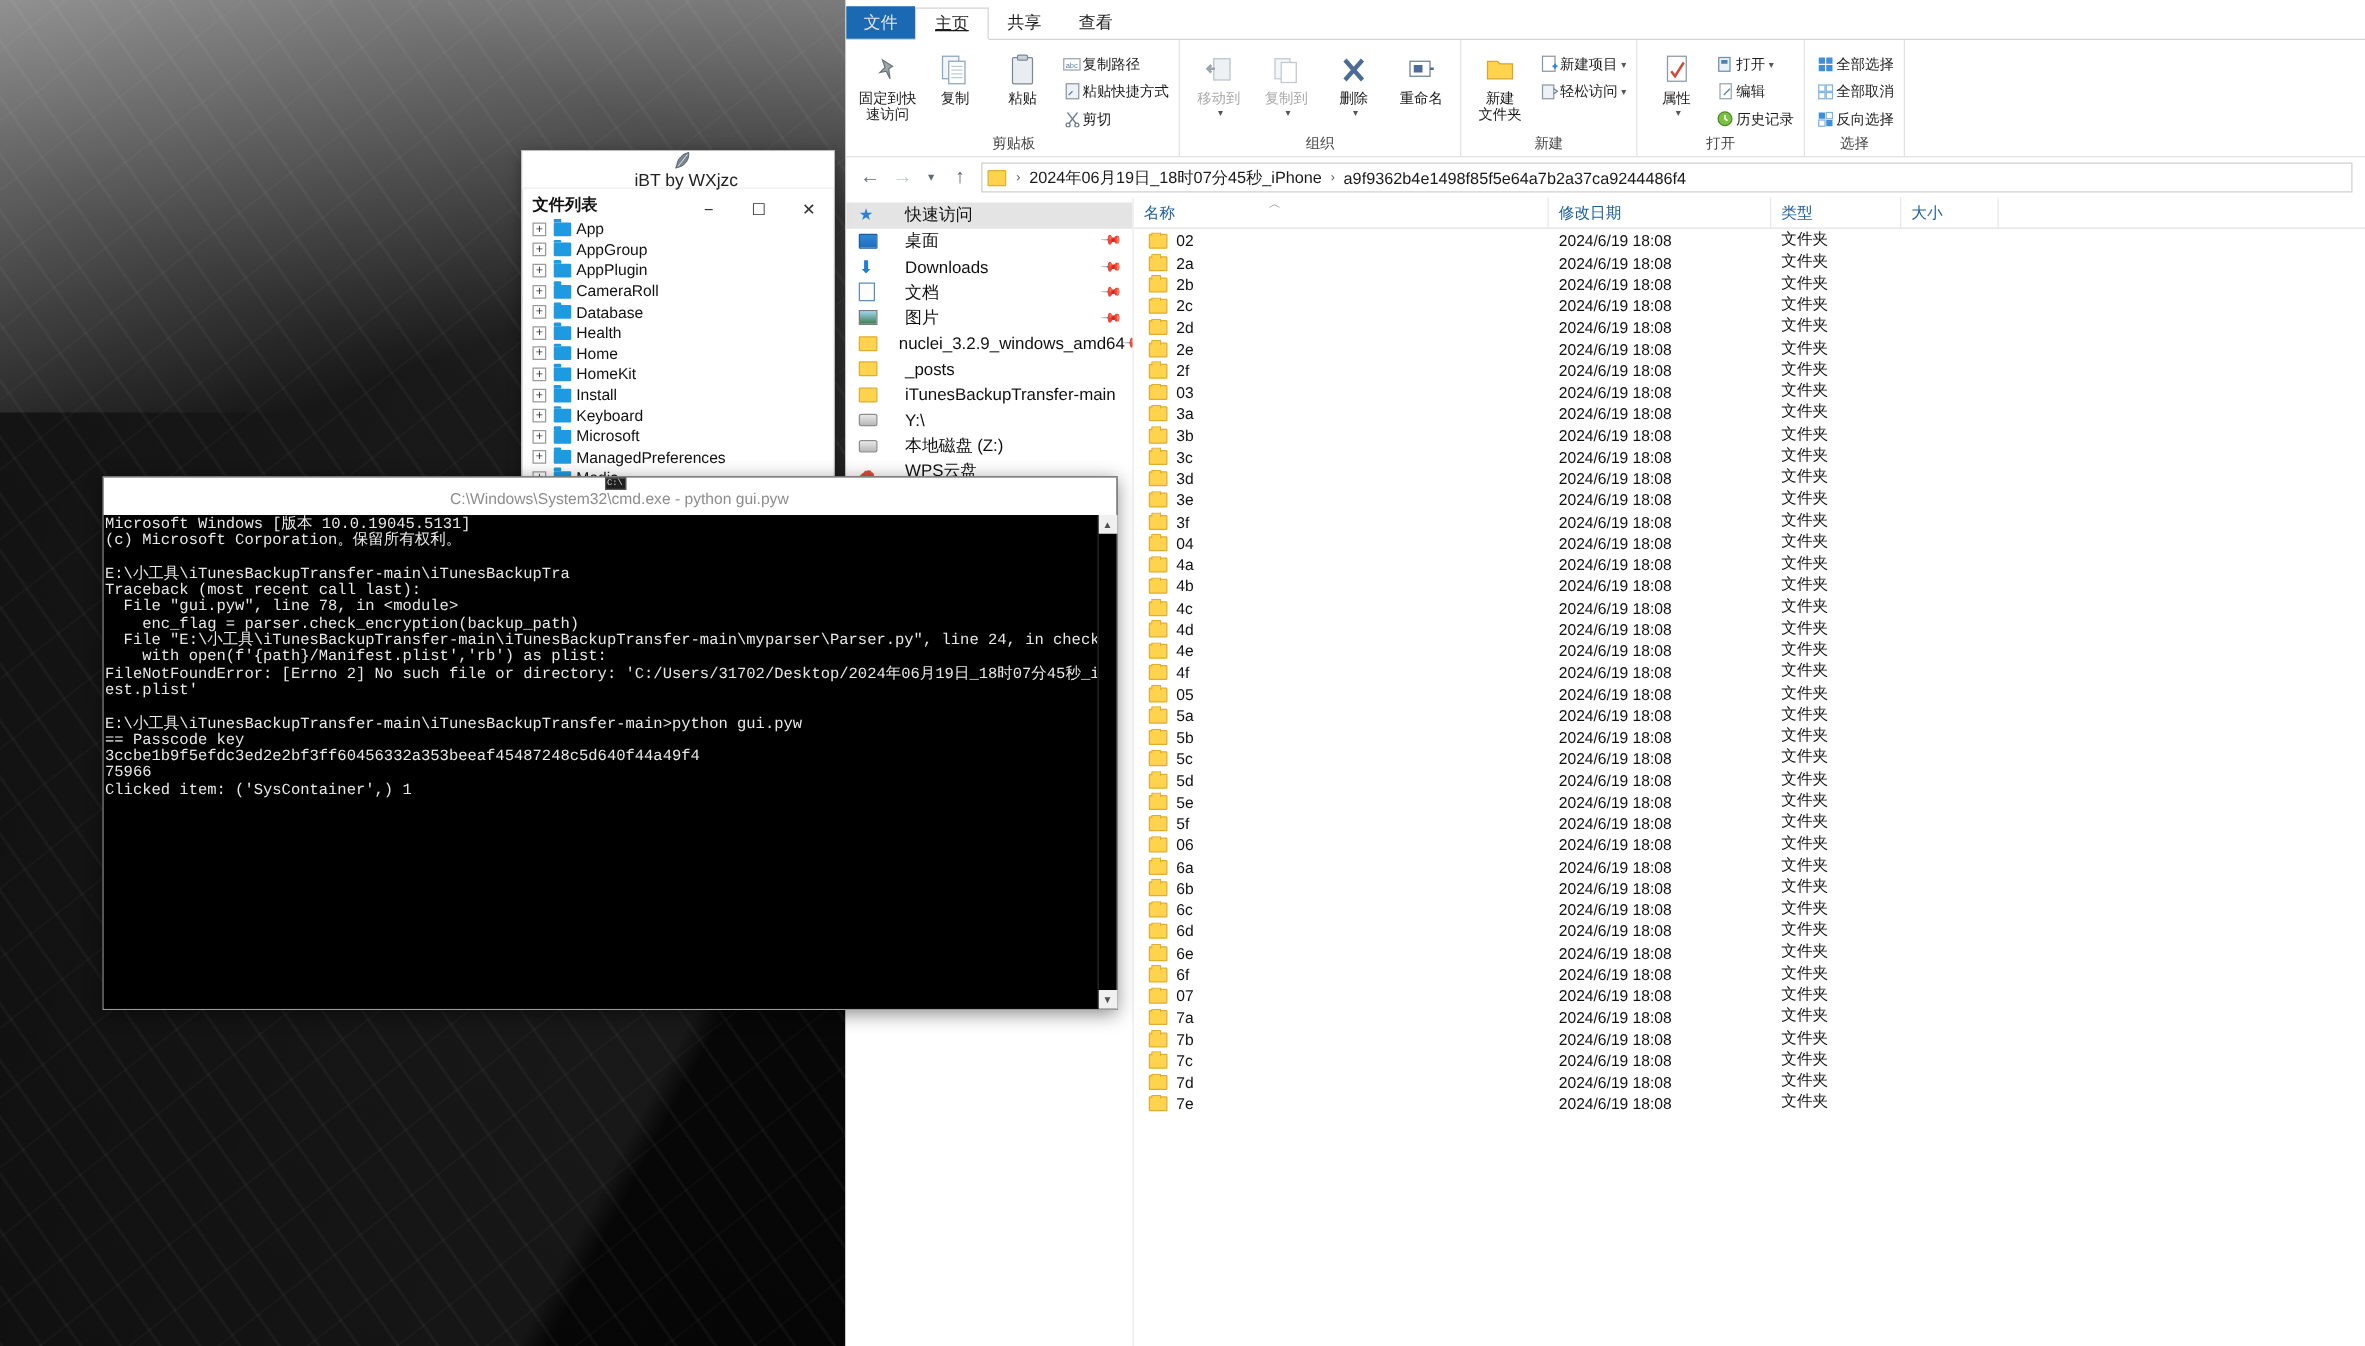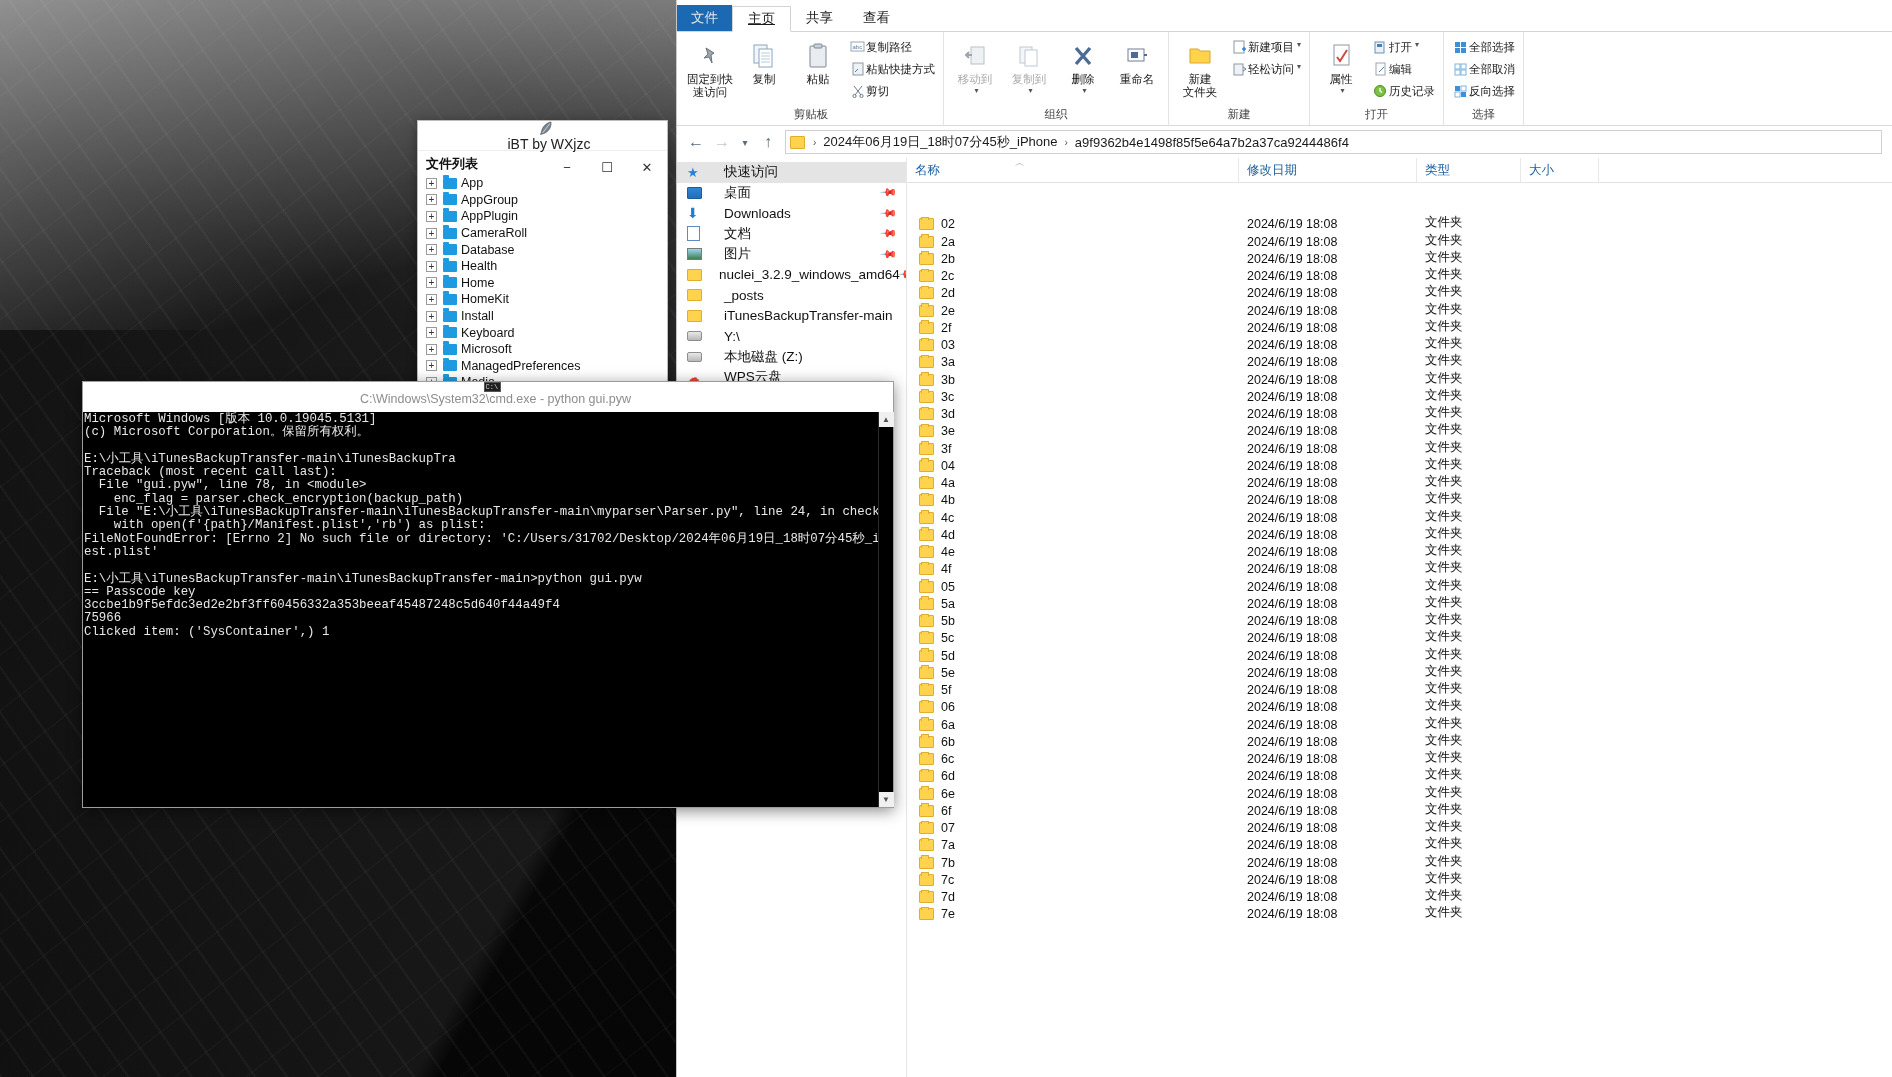--- a/index.html
+++ b/index.html
@@ -80,21 +80,21 @@
 
   .big-btn {
     width: 54px; display: flex; flex-direction: column; align-items: center;
     font-size: 11.5px; color: #1a1a1a; line-height: 1.15; text-align: center; padding-top: 3px;
   }
   .big-btn .glyph { height: 34px; display: flex; align-items: center; justify-content: center; }
   .big-btn.dim { color: #a9a9a9; }
 
   .small-col { display: flex; flex-direction: column; justify-content: flex-start; padding-top: 4px; }
   .small-btn {
-    display: flex; align-items: flex-start; font-size: 11.5px; color: #1a1a1a;
+    display: flex; align-items: center; font-size: 11.5px; color: #1a1a1a;
     height: 22px; padding: 0 4px; white-space: nowrap;
   }
   .small-btn .sglyph { width: 17px; display: flex; align-items: center; justify-content: center; }
   .caret { font-size: 8px; color: #555; margin-left: 3px; }
 
   
   #addressbar {
     height: 32px; display: flex; align-items: center; gap: 0px;
     background: #fff; padding: 0 6px;
   }
@@ -131,21 +131,21 @@
   .ico-dl { color: #1f7fd4; font-size: 14px; line-height: 1; }
   .ico-docs { width: 13px; height: 15px; background: #fff; border: 1px solid #5b8bbf; }
   .ico-pics { width: 15px; height: 12px; background: linear-gradient(#9fd5ef,#3f7f4f); border: 1px solid #7a7a7a; }
   .ico-smallfolder { width: 15px; height: 12px; background: #ffd34d; border: 1px solid #dfae2e; border-radius: 1px; position: relative; }
   .ico-drive { width: 15px; height: 10px; background: linear-gradient(#e8e8e8,#b9b9b9); border: 1px solid #8d8d8d; border-radius: 2px; }
   .ico-net { color: #2f86d6; font-size: 13px; }
   .ico-cloud { color: #e24a3a; font-size: 13px; }
   .ico-linux { font-size: 13px; }
 
   
-  #filelist { flex: 1; display: flex; flex-direction: column; min-width: 0; background: #fff; gap: 31px; }
+  #filelist { flex: 1; display: flex; flex-direction: column; min-width: 0; background: #fff; }
   #col-head {
     height: 25px; display: flex; align-items: center; border-bottom: 1px solid #e2e2e2;
     font-size: 12.5px; color: #1b5e9e; position: relative;
   }
   .colh { padding-left: 8px; border-right: 1px solid #e8e8e8; height: 25px; display: flex; align-items: center; }
   .sortmark { position: absolute; left: 108px; top: -2px; color: #8a8a8a; font-size: 10px; }
   .c-name { width: 332px; }
   .c-date { width: 178px; }
   .c-type { width: 104px; }
   .c-size { width: 78px; }

